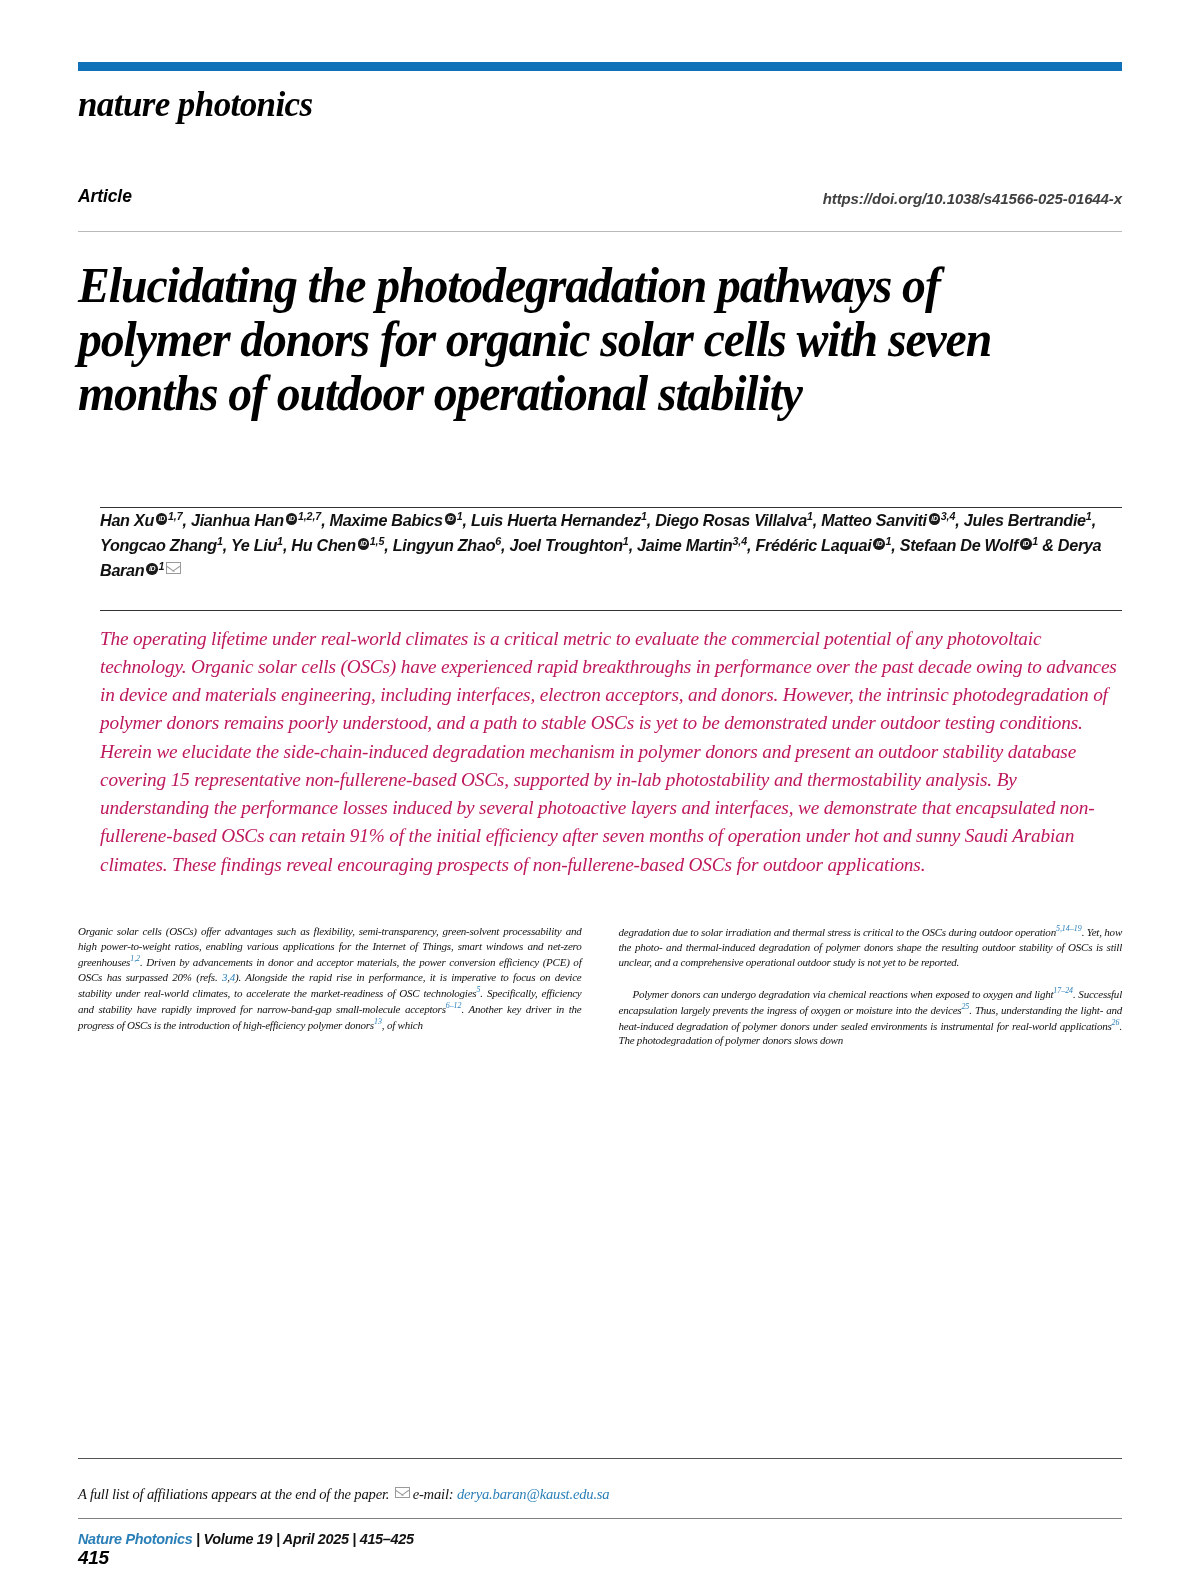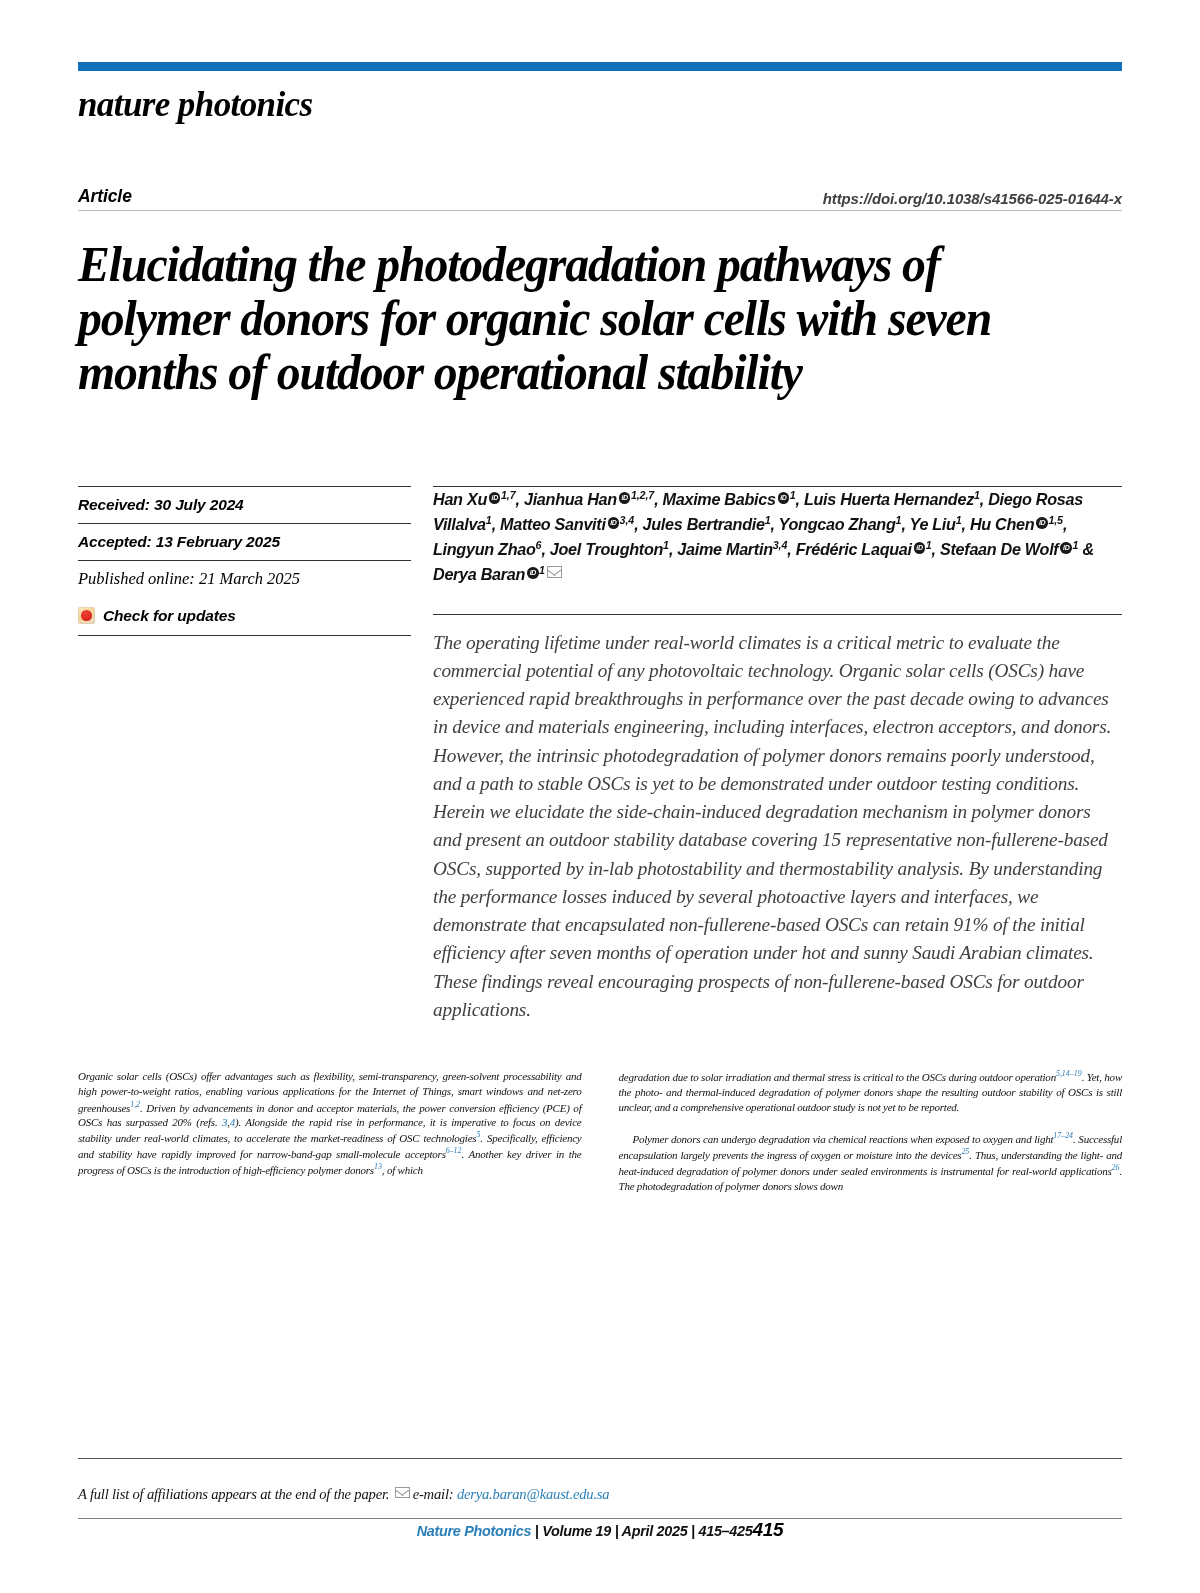--- a/index.html
+++ b/index.html
@@ -39,21 +39,21 @@
     margin-top: 16px;
     line-height: 1.05;
   }
 
   
   .article-row {
     display: flex;
     align-items: flex-end;
     justify-content: space-between;
     margin-top: 62px;
-    padding-bottom: 3px;
+    padding-bottom: 24px;
     border-bottom: 1.2px solid #b9b9b9;
   }
   .article-kicker {
     font-size: 17.5px;
     font-weight: 700;
     letter-spacing: -0.1px;
   }
   .doi-link {
     font-size: 15px;
     font-weight: 700;
@@ -194,21 +194,21 @@
   
   .abstract {
     border-top: 1.2px solid #333333;
     margin-top: 27px;
     padding-top: 14px;
     font-family: "Liberation Serif", serif;
     font-size: 19.3px;
     line-height: 1.465;
     letter-spacing: -0.18px;
     text-align: left;
-    color: #404040;
+    color: #be185d;
   }
 
   
   .body-cols {
     display: flex;
     margin-top: 45px;
     column-gap: 37px;
   }
   .col {
     flex: 1 1 0;
@@ -245,26 +245,28 @@
   }
   .foot-note .env { vertical-align: 1px; margin: 0 3px 0 2px; }
   .email { color: #2b7fb8; text-decoration: none; }
 
   .foot-bar {
     position: absolute;
     left: 78px;
     right: 78px;
     top: 1518px;
     border-top: 1.6px solid #808080;
+    padding-top: 12px;
     display: flex;
     align-items: baseline;
-    justify-content: center;
+    justify-content: flex-start;
     font-size: 14.4px;
     font-weight: 700;
     letter-spacing: -0.3px;
+    flex-direction: column;
   }
   .foot-cite { color: #111111; }
   .foot-cite .jname { color: #2b7fb8; }
   .foot-page { font-size: 19px; font-weight: 700; }
 </style>
 </head>
 <body>
 
 <div class="page">
 
@@ -273,29 +275,20 @@
 
   <div class="article-row">
     <div class="article-kicker">Article</div>
     <a class="doi-link" href="#">https://doi.org/10.1038/s41566-025-01644-x</a>
   </div>
 
   <h1 class="title">Elucidating the photodegradation pathways of polymer donors for organic solar cells with seven months of outdoor operational stability</h1>
 
   <div class="meta-region">
 
-    <div class="meta-left">
-      <div class="hist-row">Received: 30 July 2024</div>
-      <div class="hist-row">Accepted: 13 February 2025</div>
-      <div class="hist-row serif">Published online: 21 March 2025</div>
-      <div class="updates-row">
-        <span class="updates-icon"></span>
-        <span class="updates-label">Check for updates</span>
-      </div>
-    </div>
 
     <div class="meta-gap"></div>
 
     <div class="meta-right">
       <div class="authors" id="authors"><span>Han Xu</span><span class="orcid"></span><sup class="sup">1,7</sup>, <span>Jianhua Han</span><span class="orcid"></span><sup class="sup">1,2,7</sup>, <span>Maxime Babics</span><span class="orcid"></span><sup class="sup">1</sup>, <span>Luis Huerta Hernandez</span><sup class="sup">1</sup>, <span>Diego Rosas Villalva</span><sup class="sup">1</sup>, <span>Matteo Sanviti</span><span class="orcid"></span><sup class="sup">3,4</sup>, <span>Jules Bertrandie</span><sup class="sup">1</sup>, <span>Yongcao Zhang</span><sup class="sup">1</sup>, <span>Ye Liu</span><sup class="sup">1</sup>, <span>Hu Chen</span><span class="orcid"></span><sup class="sup">1,5</sup>, <span>Lingyun Zhao</span><sup class="sup">6</sup>, <span>Joel Troughton</span><sup class="sup">1</sup>, <span>Jaime Martin</span><sup class="sup">3,4</sup>, <span>Frédéric Laquai</span><span class="orcid"></span><sup class="sup">1</sup>, <span>Stefaan De Wolf</span><span class="orcid"></span><sup class="sup">1</sup> &amp; <span>Derya Baran</span><span class="orcid"></span><sup class="sup">1</sup><span class="env"></span></div>
       <div class="abstract">The operating lifetime under real-world climates is a critical metric to evaluate the commercial potential of any photovoltaic technology. Organic solar cells (OSCs) have experienced rapid breakthroughs in performance over the past decade owing to advances in device and materials engineering, including interfaces, electron acceptors, and donors. However, the intrinsic photodegradation of polymer donors remains poorly understood, and a path to stable OSCs is yet to be demonstrated under outdoor testing conditions. Herein we elucidate the side-chain-induced degradation mechanism in polymer donors and present an outdoor stability database covering 15 representative non-fullerene-based OSCs, supported by in-lab photostability and thermostability analysis. By understanding the performance losses induced by several photoactive layers and interfaces, we demonstrate that encapsulated non-fullerene-based OSCs can retain 91% of the initial efficiency after seven months of operation under hot and sunny Saudi Arabian climates. These findings reveal encouraging prospects of non-fullerene-based OSCs for outdoor applications.</div>
     </div>
   </div>
 
   <div class="body-cols">

